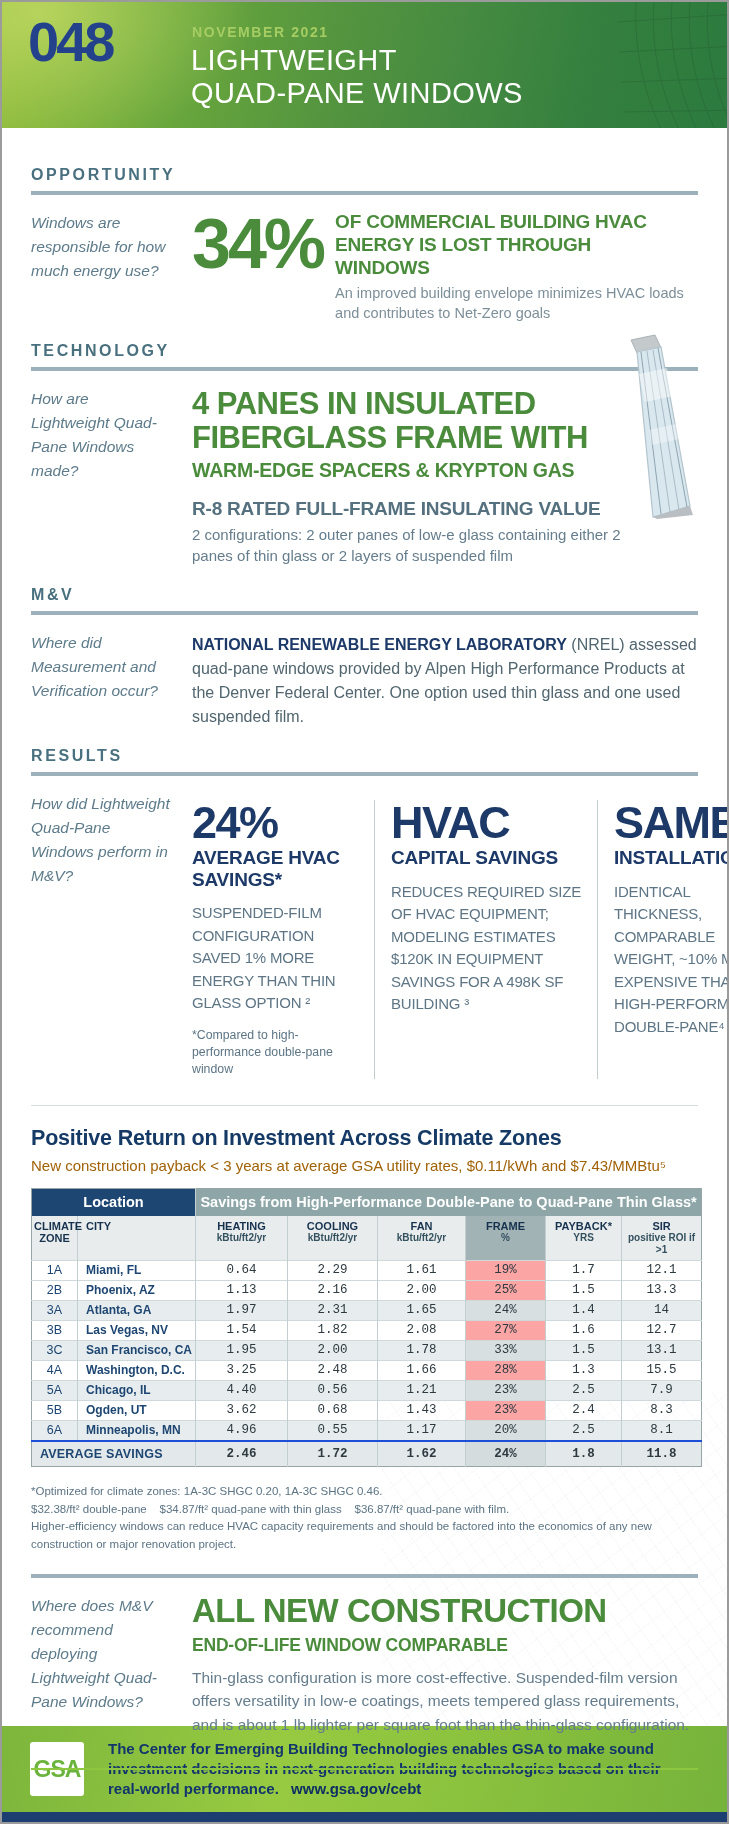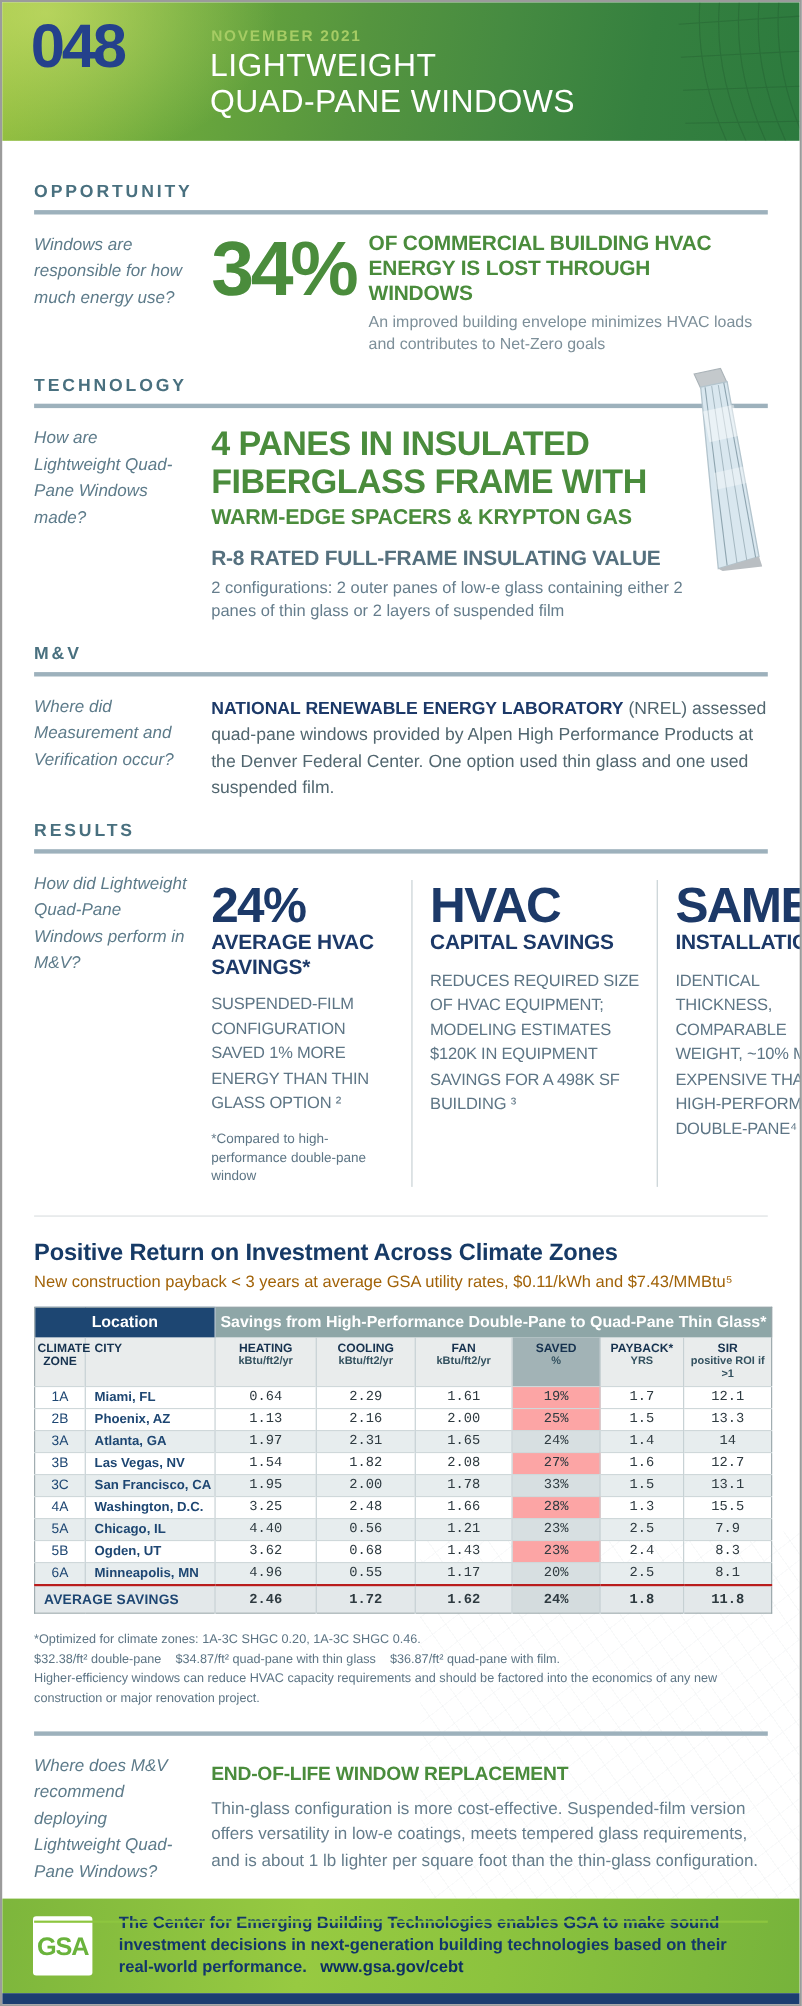--- a/index.html
+++ b/index.html
@@ -60,21 +60,21 @@
   tr.cols th:nth-child(2){text-align:left;padding-left:8px;}
   .clabel{font-size:11px;font-weight:700;color:#16324f;line-height:1.15;}
   .csub{font-size:10px;color:#33515f;line-height:1.2;min-height:12px;}
   tbody td{height:19px;font-size:12.5px;text-align:center;border-top:1px solid #cfd8da;}
   tbody tr.alt td{background:#e7edee;}
   td.zone{color:#1d4672;}
   td.city{color:#1d4672;font-weight:700;text-align:left;padding-left:8px;font-size:12px;}
   td.num{font-family:"Liberation Mono",monospace;color:#2e3a40;font-size:12.5px;}
   td.total{background:#fca5a5;}
   tr.alt td.total{background:#d7dfe1;}
-  tr.avg td{background:#e3e8ea;border-top:2px solid #b91c1c;font-weight:700;height:24px;}
+  tr.avg td{background:#e3e8ea;border-top:2px solid #1d4ed8;font-weight:700;height:24px;}
   tr.avg td.total{background:#d4dcde;}
   td.avglabel{color:#1d4672;text-align:left;padding-left:8px;font-size:12.5px;letter-spacing:.2px;}
   .tfoot{margin-top:16px;font-size:11.5px;color:#5c7484;line-height:1.55;}
   .tfoot .li{white-space:pre-wrap;}
   
   .dep-h1{font-size:33px;font-weight:700;color:#4a8c3c;letter-spacing:-.5px;line-height:1;}
   .dep-h2{font-size:17.5px;font-weight:700;color:#4a8c3c;margin-top:8px;letter-spacing:-.2px;}
   .dep-body{font-size:15.5px;color:#657d8c;line-height:1.5;width:505px;margin-top:10px;}
   .greenhr{border-top:2px solid #8dc63f;margin-top:32px;}
   
@@ -240,21 +240,21 @@
             </th>
             <th>
               <div class="clabel">COOLING</div>
               <div class="csub">kBtu/ft2/yr</div>
             </th>
             <th>
               <div class="clabel">FAN</div>
               <div class="csub">kBtu/ft2/yr</div>
             </th>
             <th class="totalhead">
-              <div class="clabel">SAVED</div>
+              <div class="clabel">FRAME</div>
               <div class="csub">%</div>
             </th>
             <th>
               <div class="clabel">PAYBACK*</div>
               <div class="csub">YRS</div>
             </th>
             <th>
               <div class="clabel">SIR</div>
               <div class="csub">positive ROI if &gt;1</div>
             </th>
@@ -366,21 +366,22 @@
         <div class="li">*Optimized for climate zones: 1A-3C SHGC 0.20, 1A-3C SHGC 0.46.</div>
         <div class="li">$32.38/ft² double-pane    $34.87/ft² quad-pane with thin glass    $36.87/ft² quad-pane with film.</div>
         <div class="li">Higher-efficiency windows can reduce HVAC capacity requirements and should be factored into the economics of any new construction or major renovation project.</div>
       </div>
 
     <div style="margin-top:20px;">
       <div class="rule"></div>
       <div class="secrow">
         <div class="qcol">Where does M&amp;V recommend deploying Lightweight Quad-Pane Windows?</div>
         <div class="maincol">
-          <div class="dep-h2">END-OF-LIFE WINDOW REPLACEMENT</div>
+          <div class="dep-h1">ALL NEW CONSTRUCTION</div>
+          <div class="dep-h2">END-OF-LIFE WINDOW COMPARABLE</div>
           <div class="dep-body">Thin-glass configuration is more cost-effective. Suspended-film version offers versatility in low-e coatings, meets tempered glass requirements, and is about 1 lb lighter per square foot than the thin-glass configuration.</div>
         </div>
       </div>
       <div class="greenhr"></div>
     </div>
 
   </div>
 
   <div class="footer">
     <div class="foot-green">

